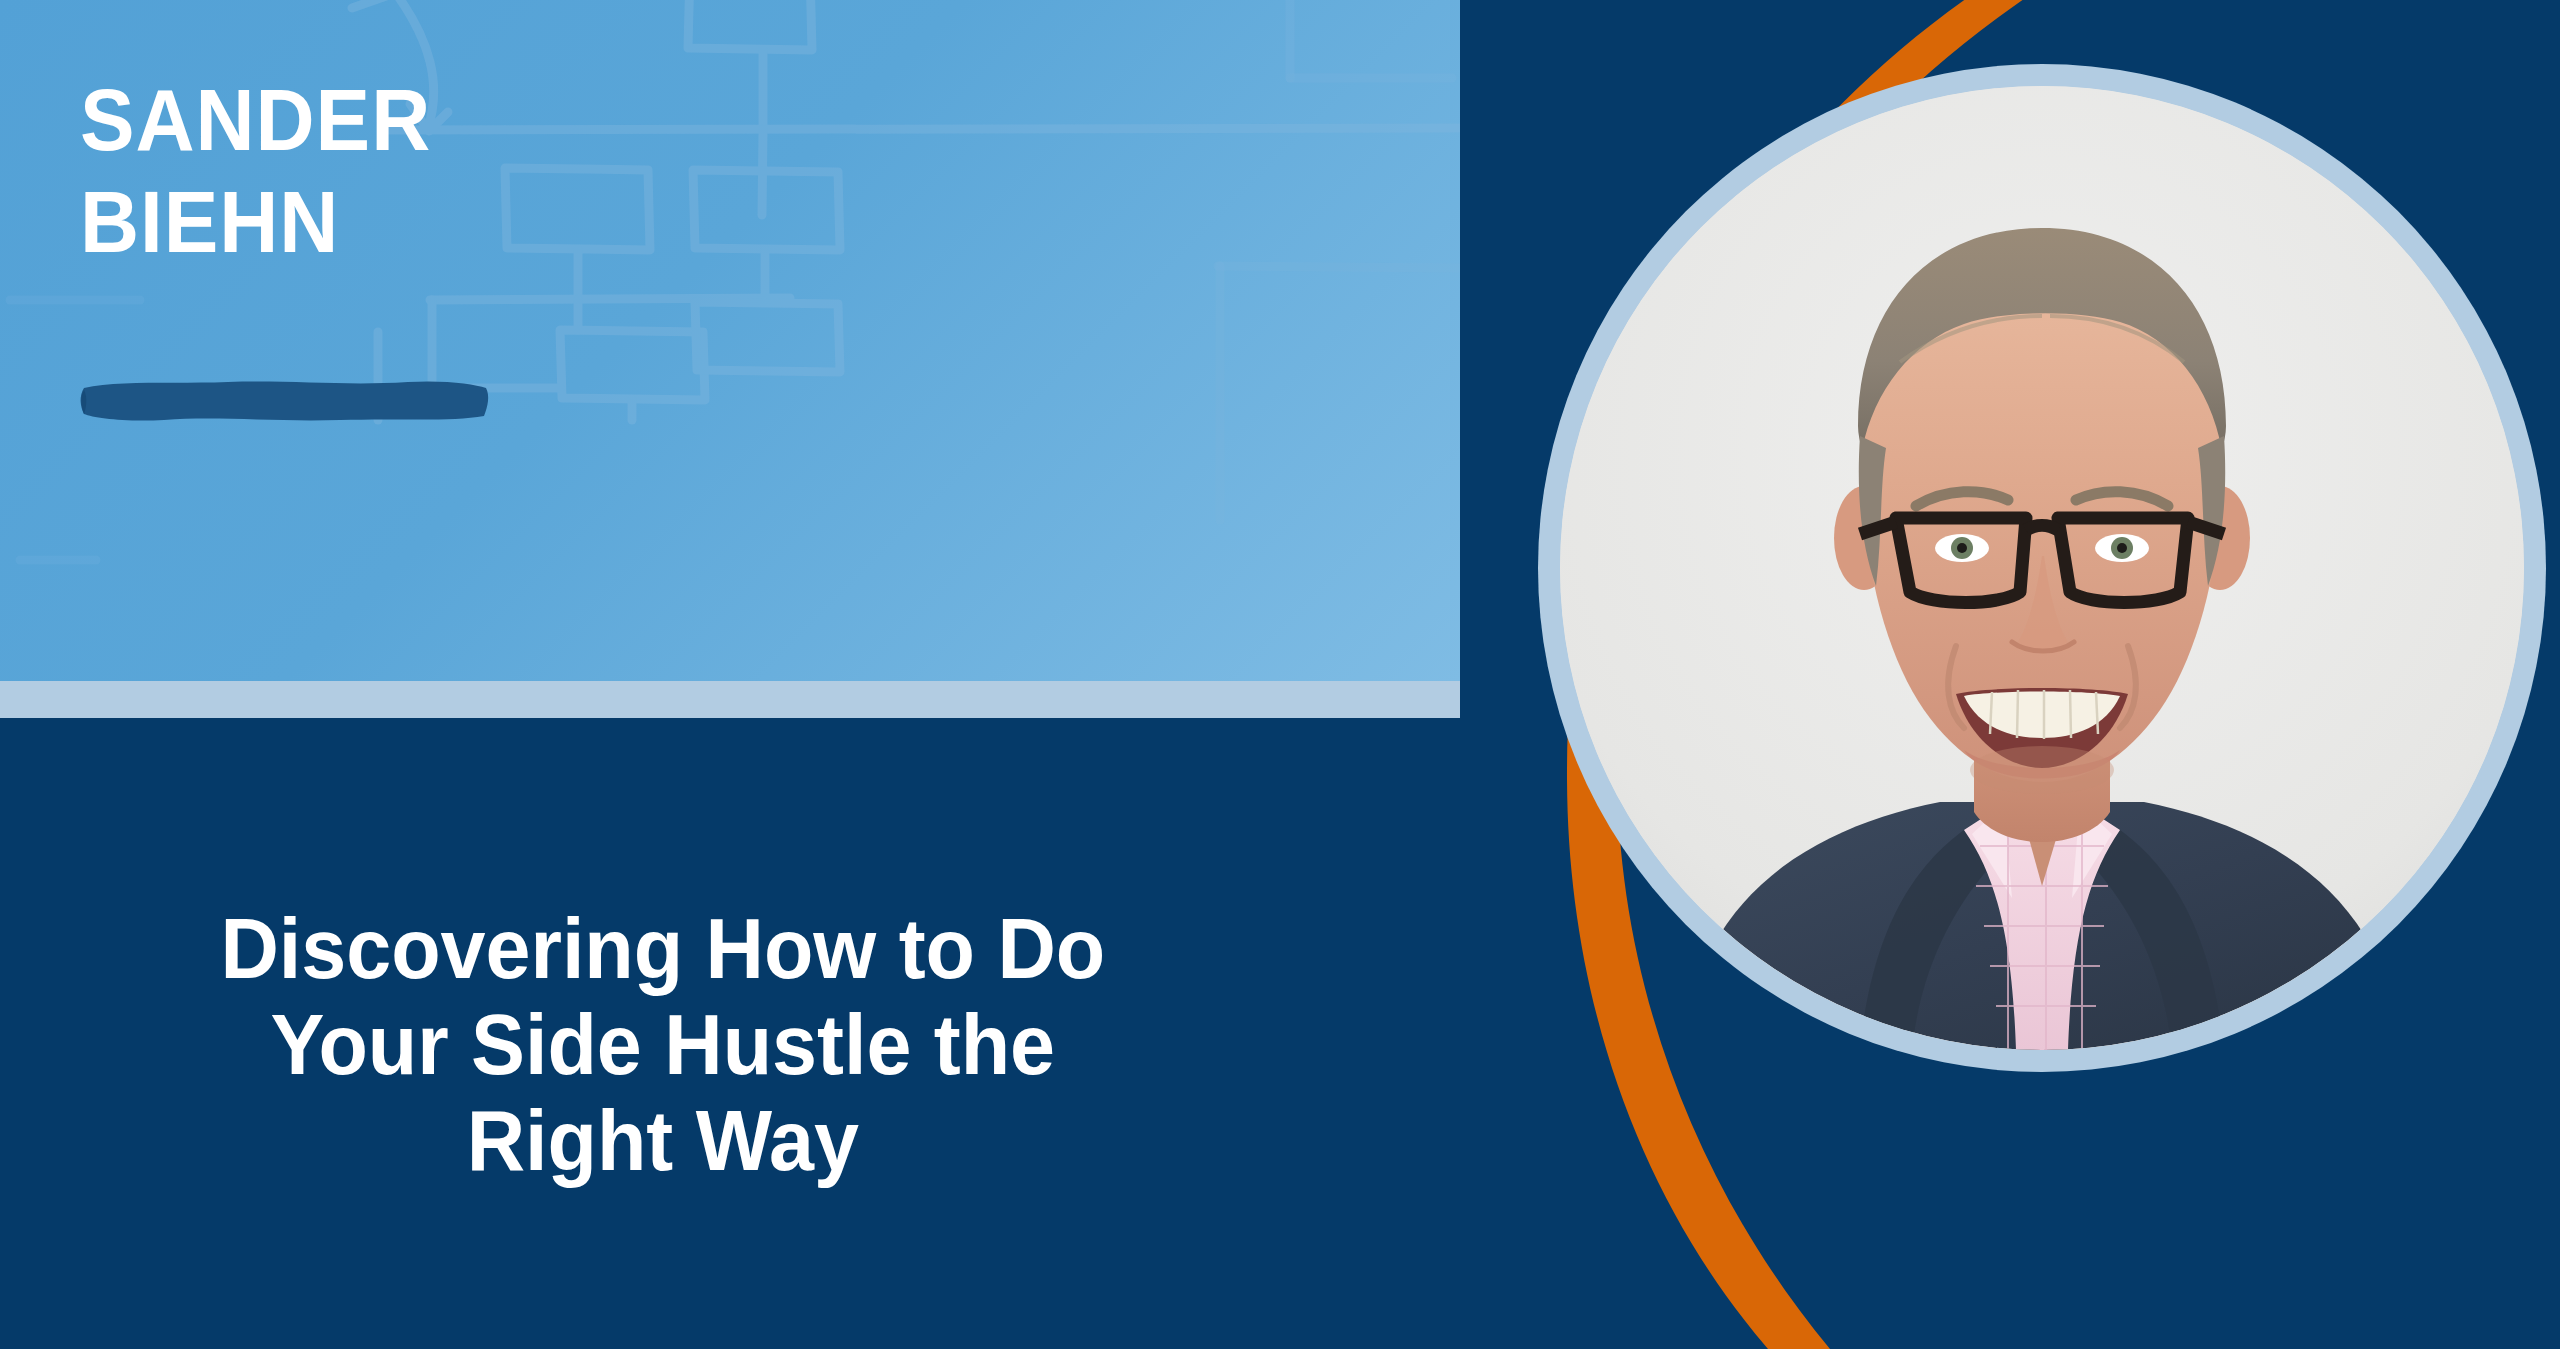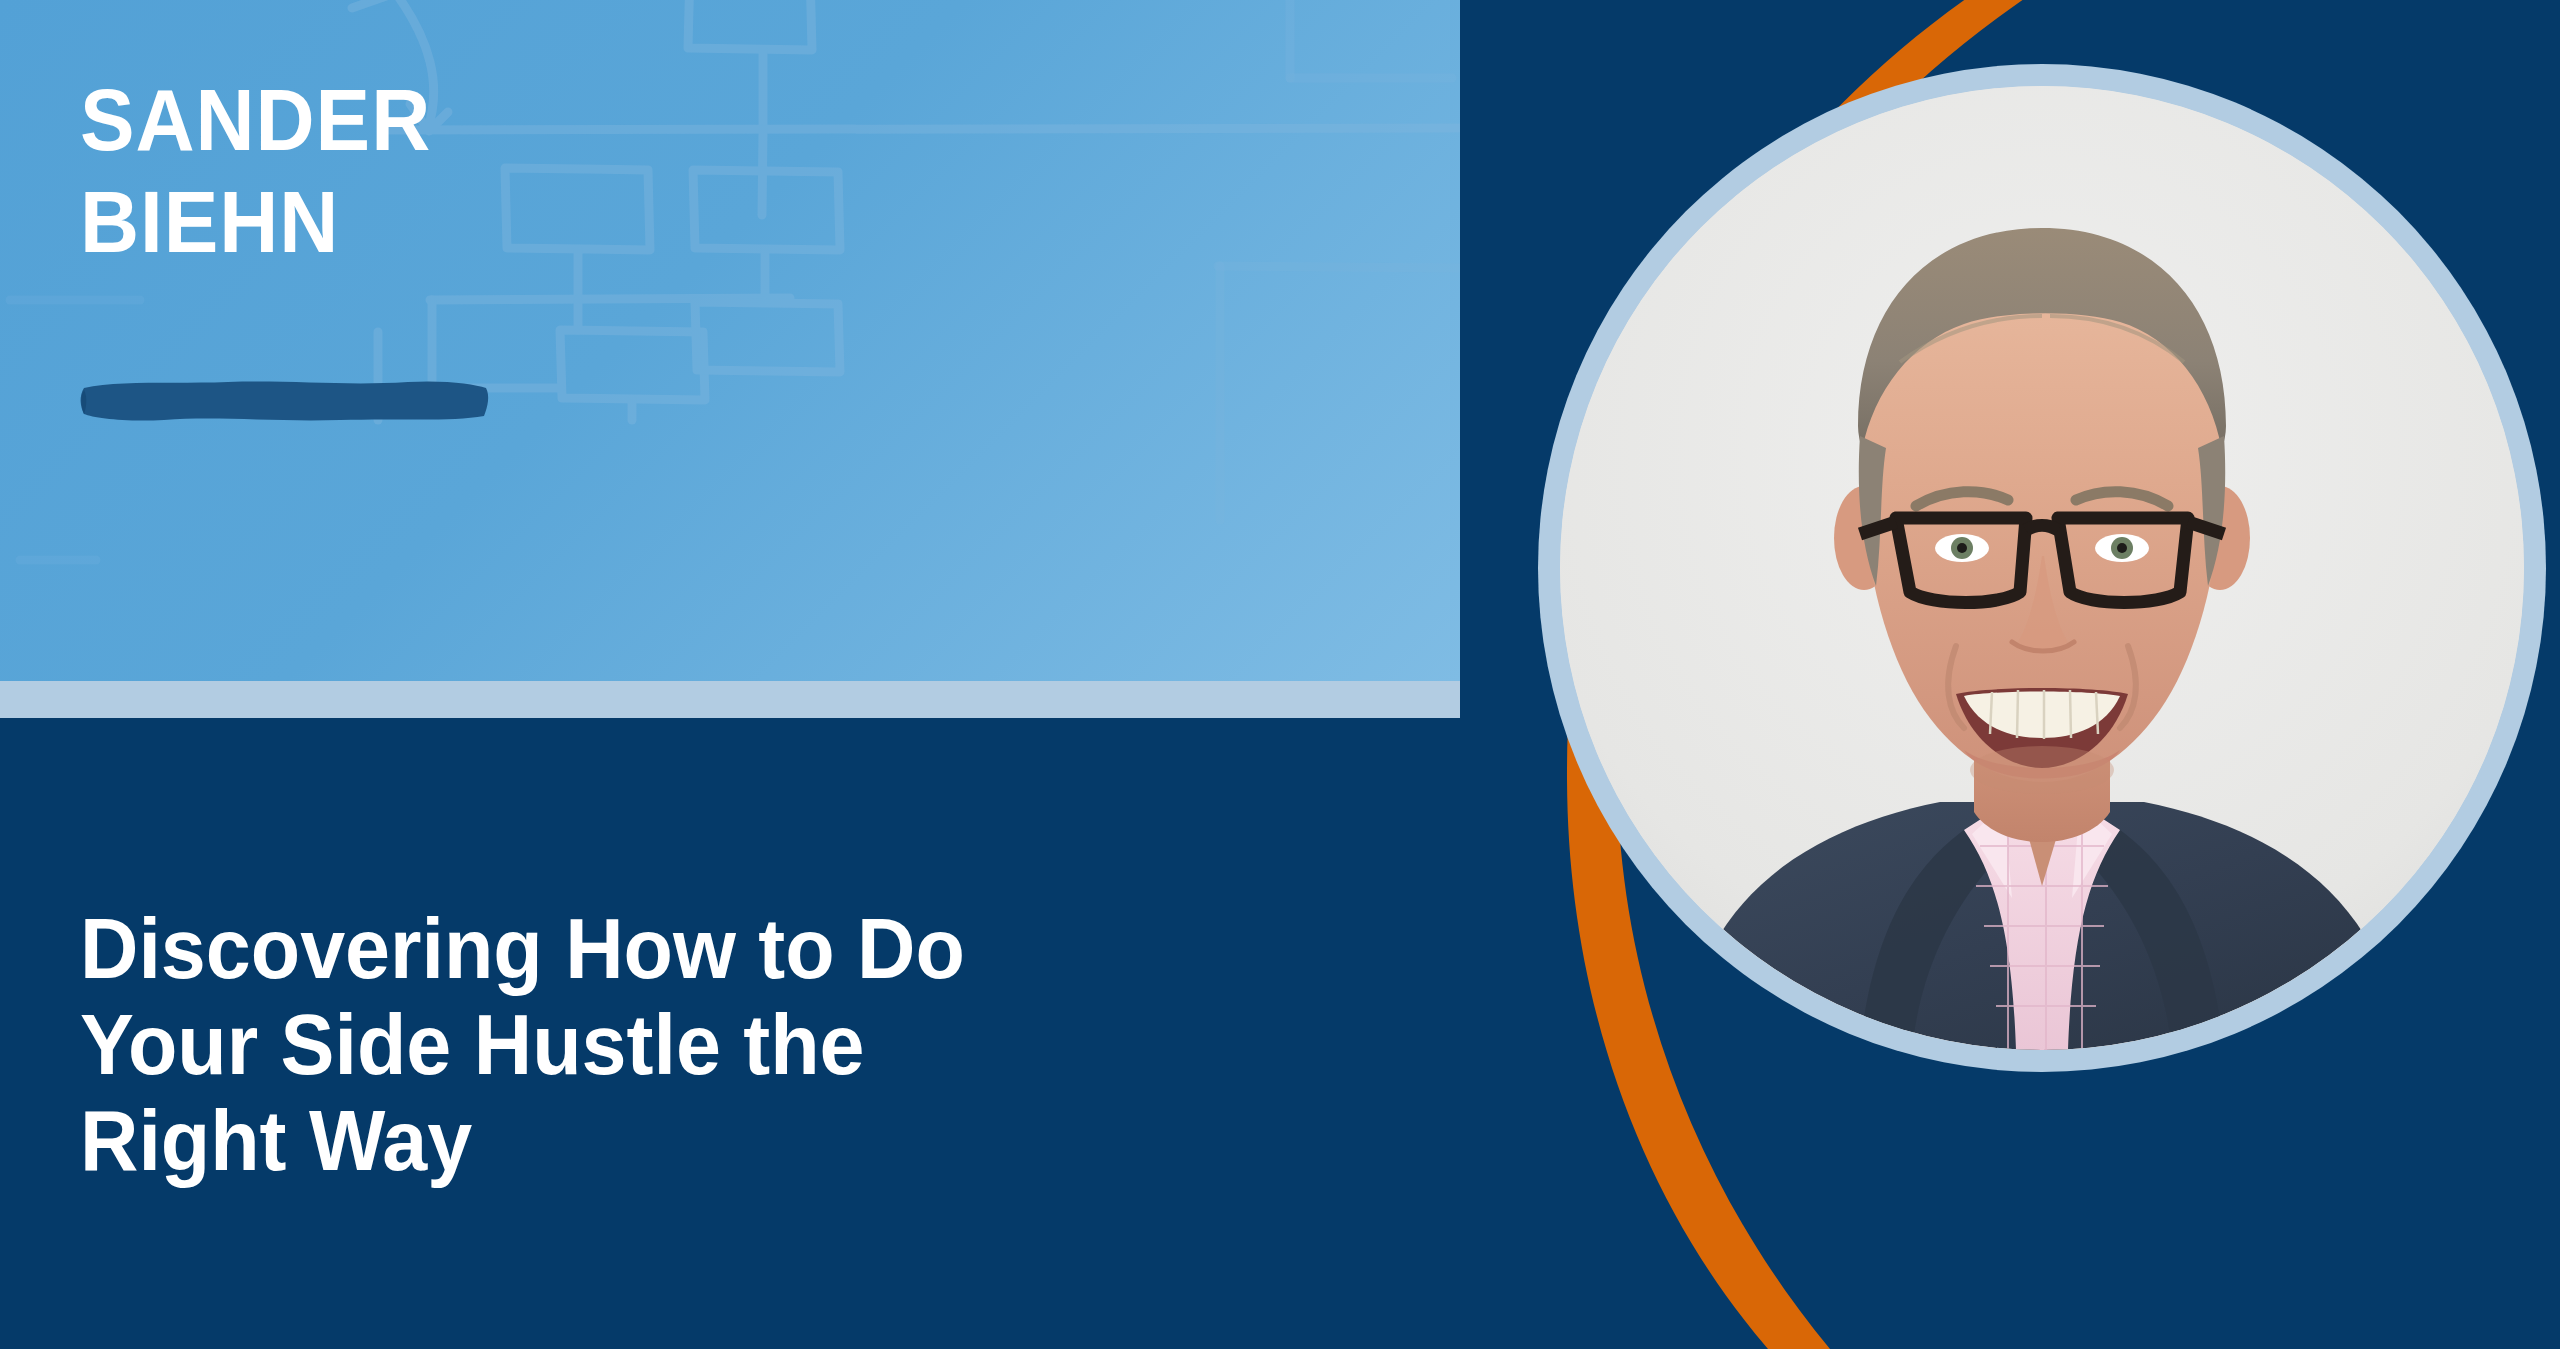--- a/index.html
+++ b/index.html
@@ -95,20 +95,21 @@
     left:78px; top:372px;
     width:412px; height:52px;
   }
   .brush svg{display:block;}
 
   
   .title-block{
     position:absolute;
     left:80px; top:900px;
     width:1240px;
+    text-align:center;
   }
   .title-line{
     font-family:"Liberation Sans", sans-serif;
     font-weight:bold;
     font-size:86px;
     line-height:96px;
     color:#FFFFFF;
     margin:0;
     transform:scaleX(.94);
     transform-origin:left center;

